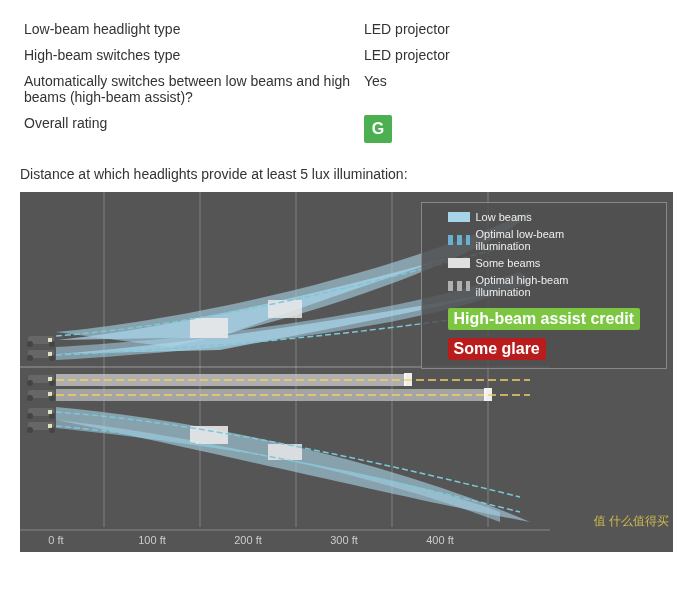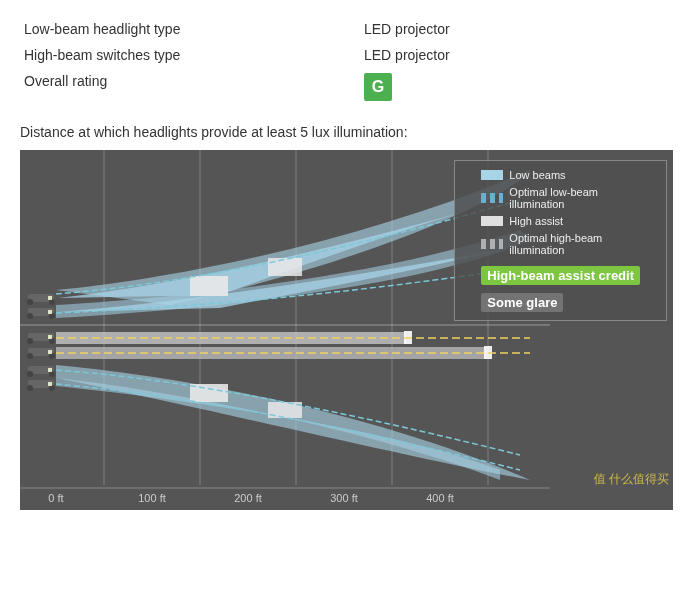--- a/index.html
+++ b/index.html
@@ -85,31 +85,31 @@
     }
     .legend-swatch {
       width: 22px;
       height: 10px;
       margin-right: 6px;
       flex-shrink: 0;
     }
     .legend-badge {
       display: inline-block;
       padding: 2px 6px;
-      font-size: 13px;
+      font-size: 16px;
       font-weight: bold;
       border-radius: 2px;
       margin-top: 4px;
     }
     .legend-green {
       background: #7dc642;
       color: #fff;
     }
     .legend-yellow {
-      background: #737373;
+      background: #b91c1c;
       color: #fff;
     }
 
     .watermark {
       position: absolute;
       bottom: 22px;
       right: 4px;
       font-size: 12px;
       color: #fde047;
       opacity: 0.7;
@@ -122,20 +122,24 @@
   <tbody id="specs-tbody">
       <tr>
         <td>Low-beam headlight type</td>
         <td>LED projector</td>
       </tr>
       <tr>
         <td>High-beam switches type</td>
         <td>LED projector</td>
       </tr>
       <tr>
+        <td>Automatically switches between low beams and high beams (high-beam assist)?</td>
+        <td>Yes</td>
+      </tr>
+      <tr>
         <td>Overall rating</td>
         <td><span class="rating-badge">G</span></td>
       </tr>
     </tbody>
 </table>
 
 <p class="chart-section-title">Distance at which headlights provide at least 5 lux illumination:</p>
 
 <div class="chart-wrapper">
 
@@ -223,21 +227,21 @@
     <div class="legend-item">
       <div class="legend-swatch" style="background:#a8d4e8;"></div>
       <span>Low beams</span>
     </div>
     <div class="legend-item">
       <div class="legend-swatch" style="background:repeating-linear-gradient(90deg,#6ab0d0 0,#6ab0d0 5px,transparent 5px,transparent 9px);"></div>
       <span>Optimal low-beam<br>illumination</span>
     </div>
     <div class="legend-item">
       <div class="legend-swatch" style="background:#e0e0e0;"></div>
-      <span>High assist</span>
+      <span>Some beams</span>
     </div>
     <div class="legend-item">
       <div class="legend-swatch" style="background:repeating-linear-gradient(90deg,#b0b0b0 0,#b0b0b0 5px,transparent 5px,transparent 9px);"></div>
       <span>Optimal high-beam<br>illumination</span>
     </div>
     <div style="margin-top:6px;">
       <span class="legend-badge legend-green">High-beam assist credit</span>
     </div>
     <div style="margin-top:4px;">
       <span class="legend-badge legend-yellow">Some glare</span>

